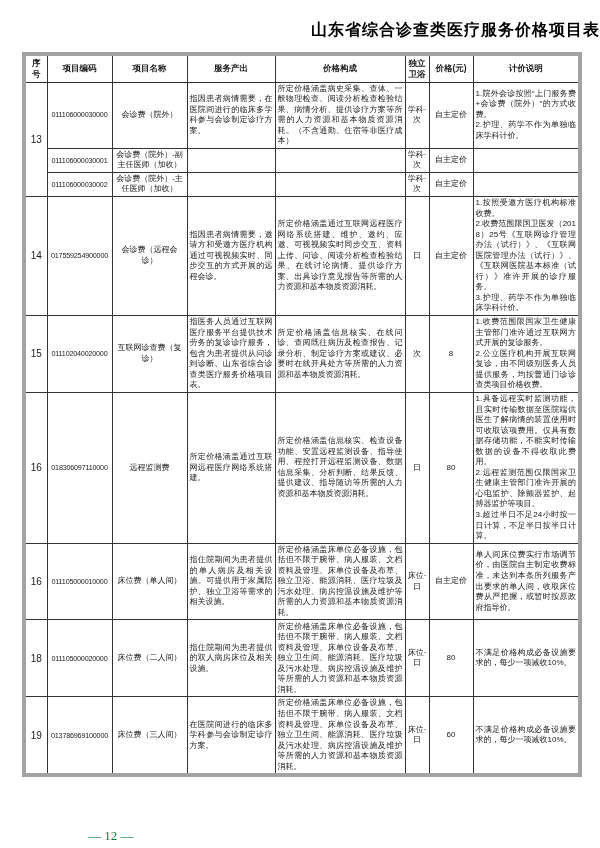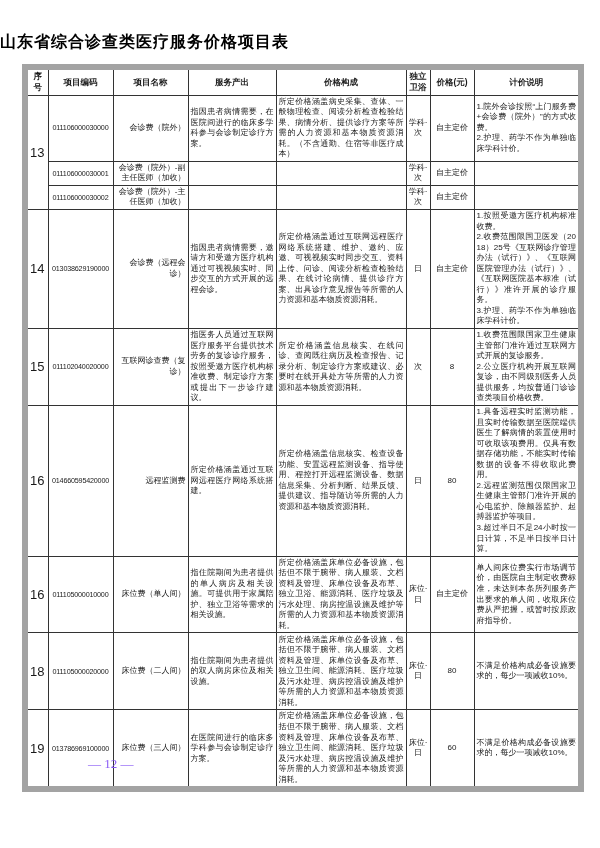--- a/index.html
+++ b/index.html
@@ -2,45 +2,45 @@
 <html><head>
 <meta charset="utf-8">
 <style>
   html,body { margin:0; padding:0; }
   body {
     width:600px; height:848px; position:relative;
     background:#ffffff; color:#1a1a1a;
     font-family:"Liberation Sans","DejaVu Sans",sans-serif;
   }
   .doc-title {
-    padding-top:32px; text-align:left;
+    padding-top:20px; text-align:right;
     font-size:16px; font-weight:bold; letter-spacing:1px; color:#000;
   }
   table.price-table {
     table-layout:fixed; border-collapse:collapse;
     width:556px; margin:11px 0 0 22px;
-    border:6px solid #a3a3a3;
+    border:4px solid #a3a3a3;
   }
   th, td {
     border:1px solid #333;
     padding:1px 2px;
     font-size:8px; line-height:1.32;
     vertical-align:middle; overflow:hidden;
     word-break:break-all;
   }
   th { font-size:8.5px; font-weight:bold; text-align:center; }
-  td.c-seq   { text-align:left; font-size:13px; }
+  td.c-seq   { text-align:center; font-size:10px; }
   td.c-code  { text-align:center; font-size:7.2px; letter-spacing:-0.2px; padding:5px 0; }
-  td.c-name  { text-align:right; }
+  td.c-name  { text-align:center; }
   td.c-out, td.c-comp, td.c-note { text-align:justify; }
   td.c-unit, td.c-price { text-align:center; }
   .pre { white-space:pre-line; }
   .page-num {
-    position:absolute; top:756px; left:88px;
-    font-size:13px; font-family:"Liberation Serif","DejaVu Serif",serif; color:#8b5cf6;
+    position:absolute; top:828px; left:88px;
+    font-size:13px; font-family:"Liberation Serif","DejaVu Serif",serif; color:#15803d;
   }
 </style>
 </head>
 <body>
 
 <div class="doc-title">山东省综合诊查类医疗服务价格项目表</div>
 
 <table class="price-table">
   <colgroup>
     <col style="width:23px">
@@ -89,44 +89,44 @@
       <td class="c-code">011106000030002</td>
       <td class="c-name">会诊费（院外）-主任医师（加收）</td>
       <td class="c-out"></td>
       <td class="c-comp"></td>
       <td class="c-unit">学科·次</td>
       <td class="c-price">自主定价</td>
       <td class="c-note pre"></td>
     </tr>
     <tr style="height:113px">
       <td class="c-seq">14</td>
-      <td class="c-code">013038629190000</td>
+      <td class="c-code">017559254900000</td>
       <td class="c-name">会诊费（远程会诊）</td>
       <td class="c-out">指因患者病情需要，邀请方和受邀方医疗机构通过可视视频实时、同步交互的方式开展的远程会诊。</td>
       <td class="c-comp">所定价格涵盖通过互联网远程医疗网络系统搭建、维护、邀约、应邀、可视视频实时同步交互、资料上传、问诊、阅读分析检查检验结果、在线讨论病情、提供诊疗方案、出具诊疗意见报告等所需的人力资源和基本物质资源消耗。</td>
       <td class="c-unit">日</td>
       <td class="c-price">自主定价</td>
       <td class="c-note pre">1.按照受邀方医疗机构标准收费。
 2.收费范围限国卫医发（2018）25号《互联网诊疗管理办法（试行）》、《互联网医院管理办法（试行）》、《互联网医院基本标准（试行）》准许开展的诊疗服务。
 3.护理、药学不作为单独临床学科计价。</td>
     </tr>
     <tr style="height:77px">
       <td class="c-seq">15</td>
       <td class="c-code">011102040020000</td>
       <td class="c-name">互联网诊查费（复诊）</td>
-      <td class="c-out">指医务人员通过互联网医疗服务平台提供技术劳务的复诊诊疗服务，按照受邀方医疗机构标准收费、制定诊疗方案或提出下一步诊疗建议。</td>
+      <td class="c-out">指医务人员通过互联网医疗服务平台提供技术劳务的复诊诊疗服务，包含为患者提供从问诊到诊断、山东省综合诊查类医疗服务价格项目表。</td>
       <td class="c-comp">所定价格涵盖信息核实、在线问诊、查阅既往病历及检查报告、记录分析、制定诊疗方案或建议、必要时在线开具处方等所需的人力资源和基本物质资源消耗。</td>
       <td class="c-unit">次</td>
       <td class="c-price">8</td>
       <td class="c-note pre">1.收费范围限国家卫生健康主管部门准许通过互联网方式开展的复诊服务。
 2.公立医疗机构开展互联网复诊，由不同级别医务人员提供服务，均按普通门诊诊查类项目价格收费。</td>
     </tr>
     <tr style="height:145px">
       <td class="c-seq">16</td>
-      <td class="c-code">014660595420000</td>
+      <td class="c-code">018306097110000</td>
       <td class="c-name">远程监测费</td>
       <td class="c-out">所定价格涵盖通过互联网远程医疗网络系统搭建。</td>
       <td class="c-comp">所定价格涵盖信息核实、检查设备功能、安置远程监测设备、指导使用、程控打开远程监测设备、数据信息采集、分析判断、结果反馈、提供建议、指导随访等所需的人力资源和基本物质资源消耗。</td>
       <td class="c-unit">日</td>
       <td class="c-price">80</td>
       <td class="c-note pre">1.具备远程实时监测功能，且实时传输数据至医院端供医生了解病情的装置使用时可收取该项费用。仅具有数据存储功能，不能实时传输数据的设备不得收取此费用。
 2.远程监测范围仅限国家卫生健康主管部门准许开展的心电监护、除颤器监护、起搏器监护等项目。
 3.超过半日不足24小时按一日计算，不足半日按半日计算。</td>
     </tr>
     <tr style="height:71px">

